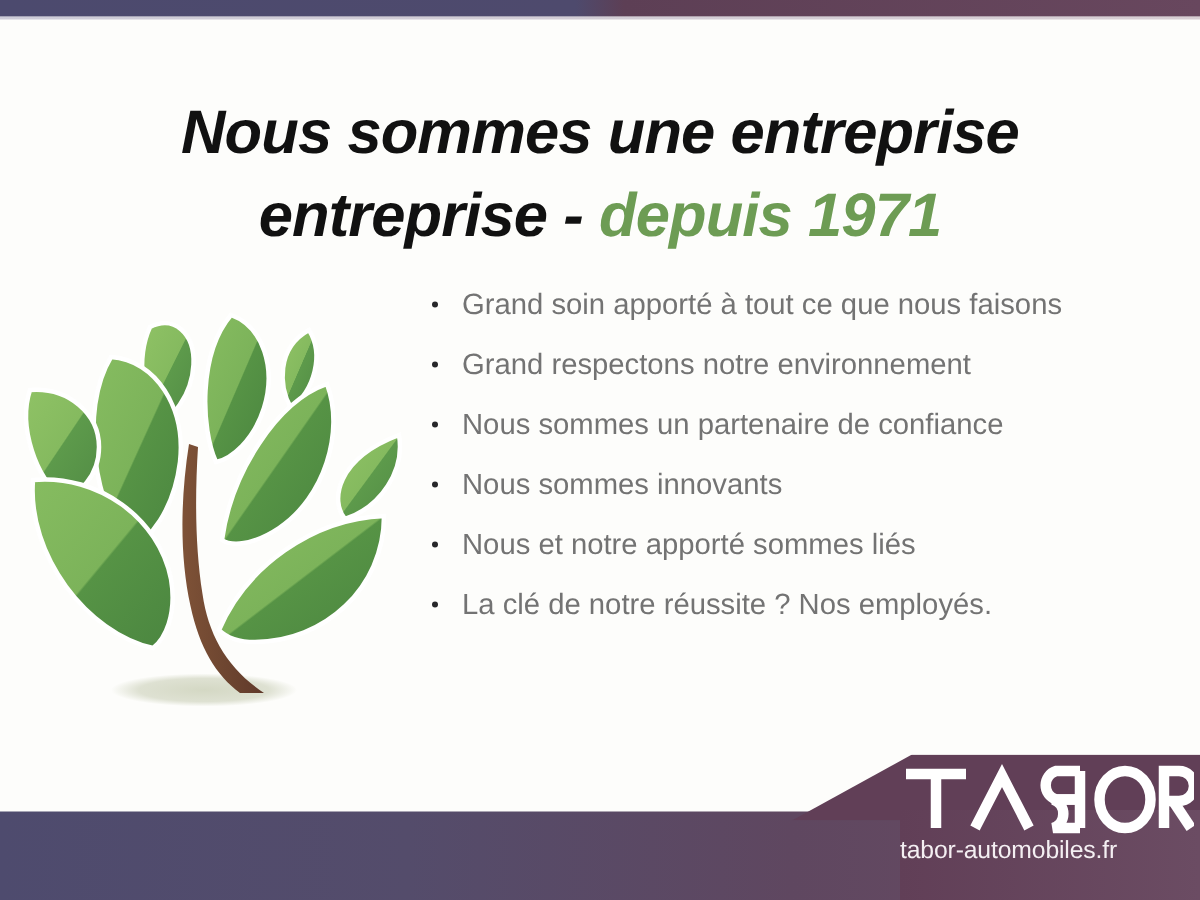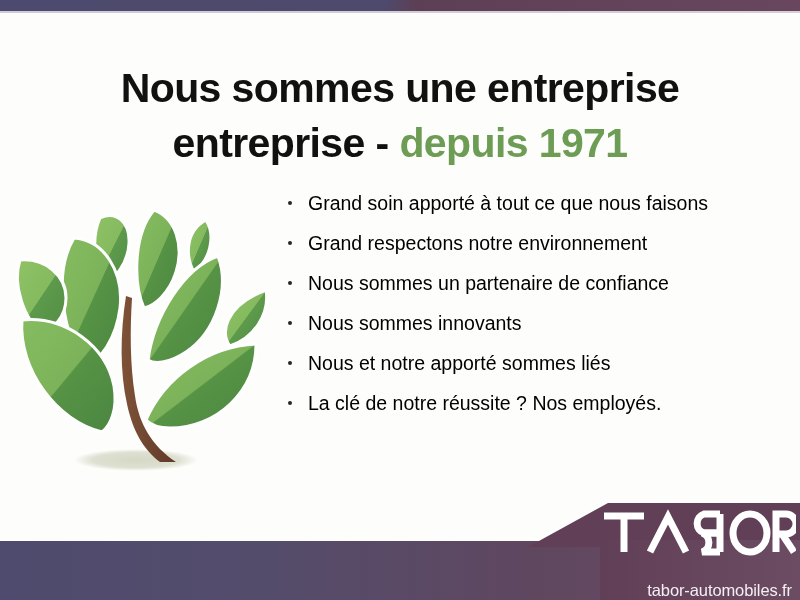--- a/index.html
+++ b/index.html
@@ -51,21 +51,21 @@
     text-align: center;
     font-size: 41px;
     font-weight: bold;
     line-height: 1.32;
     letter-spacing: -0.6px;
     color: #111111;
   }
   #headline .green {
     color: #6d9c54;
   }
-  #headline .line { display: block; }
+  #headline .line { display: block; font-style: italic; }
 
   
   #tree-illustration {
     position: absolute;
     left: 8px;
     top: 188px;
     width: 266px;
     height: 300px;
   }
 
@@ -78,21 +78,21 @@
     list-style: none;
     margin: 0;
     padding: 0;
   }
   #bullet-list li {
     position: relative;
     padding-left: 22px;
     margin: 0 0 14px 0;
     font-size: 19.5px;
     line-height: 26px;
-    color: #000000;
+    color: #737373;
     white-space: nowrap;
   }
   #bullet-list li .dot {
     position: absolute;
     left: 2px;
     top: 11px;
     width: 4px;
     height: 4px;
     border-radius: 50%;
     background: #27272a;
@@ -138,25 +138,23 @@
     left: 0;
     top: 0;
     width: 196px;
     height: 48px;
   }
   #logo-tagline {
     position: absolute;
     left: 0;
     top: 50px;
     width: 192px;
-    text-align: right;
     font-size: 16.5px;
     letter-spacing: -0.1px;
     color: #f4eff2;
-    margin-top: 23px;
   }
 </style>
 </head>
 <body>
 
 <div id="slide">
 
   <div id="top-bar"></div>
   <div id="top-bar-hairline"></div>
 

